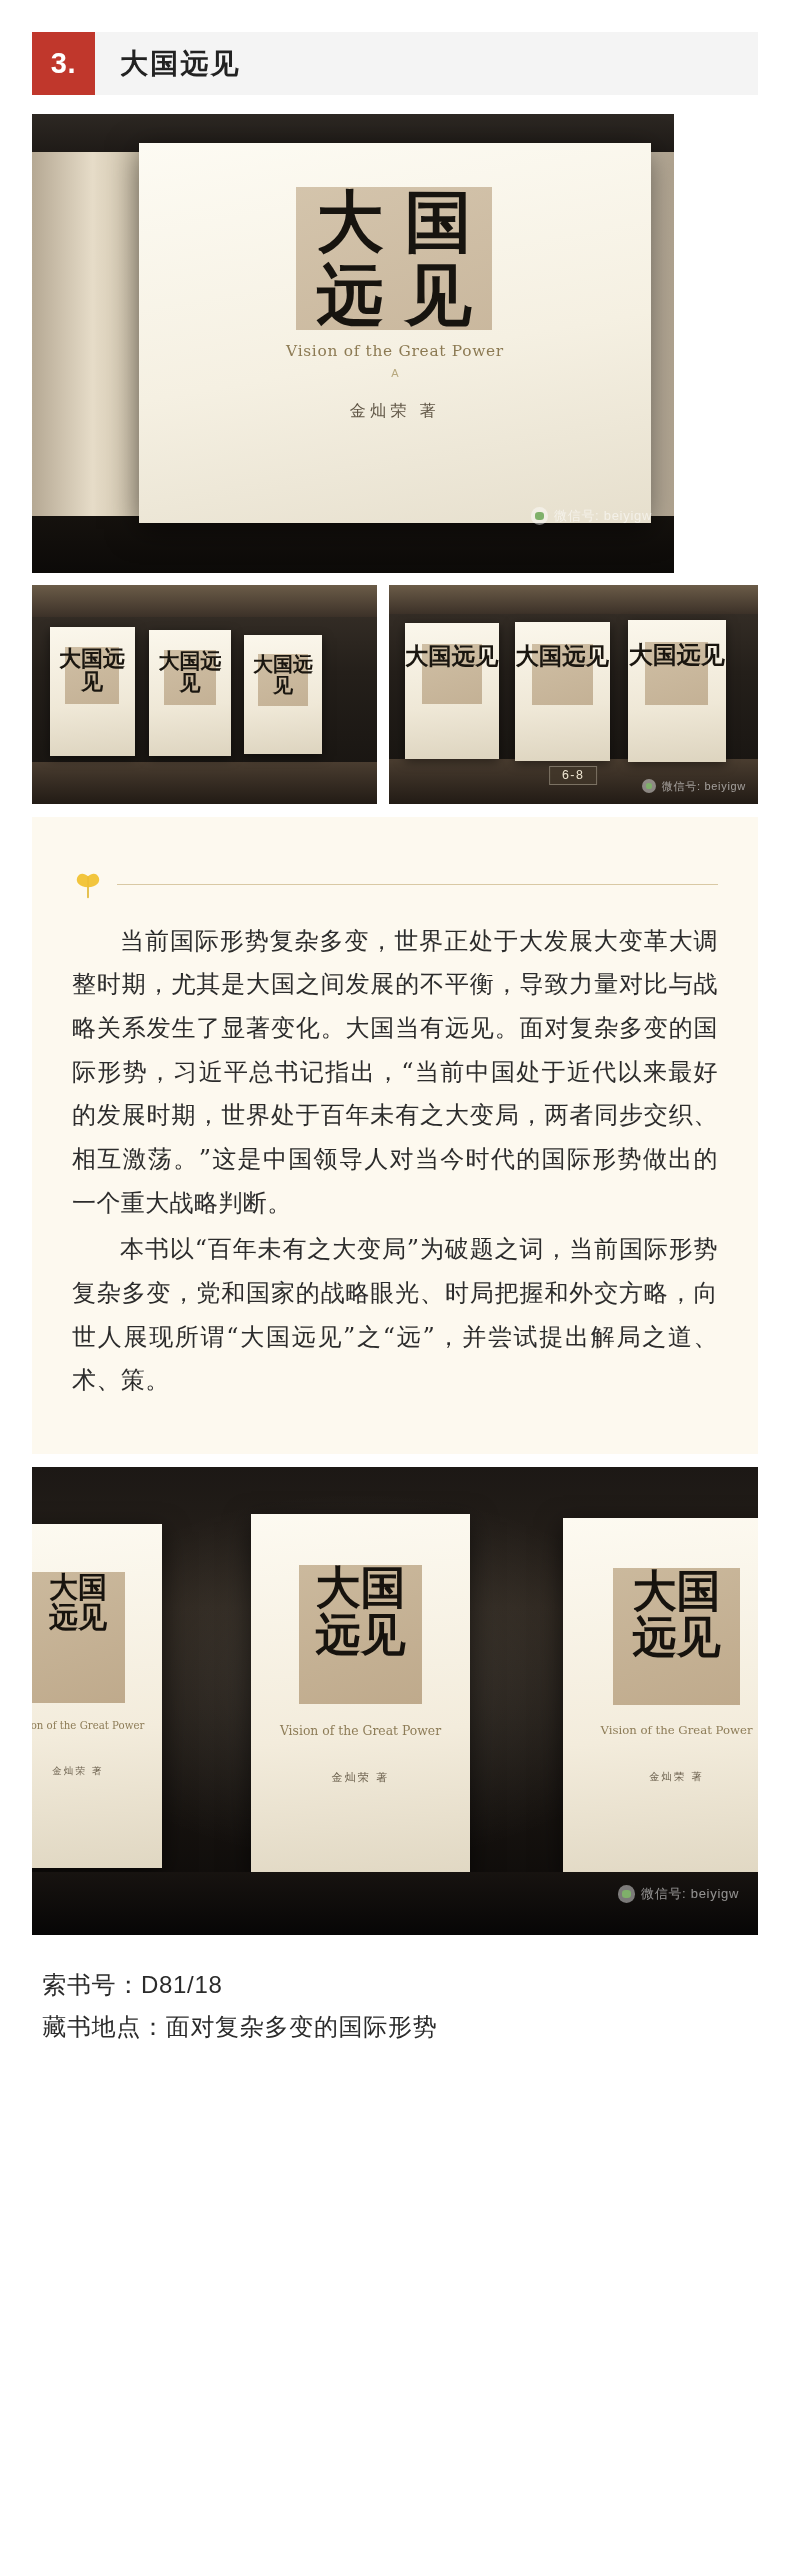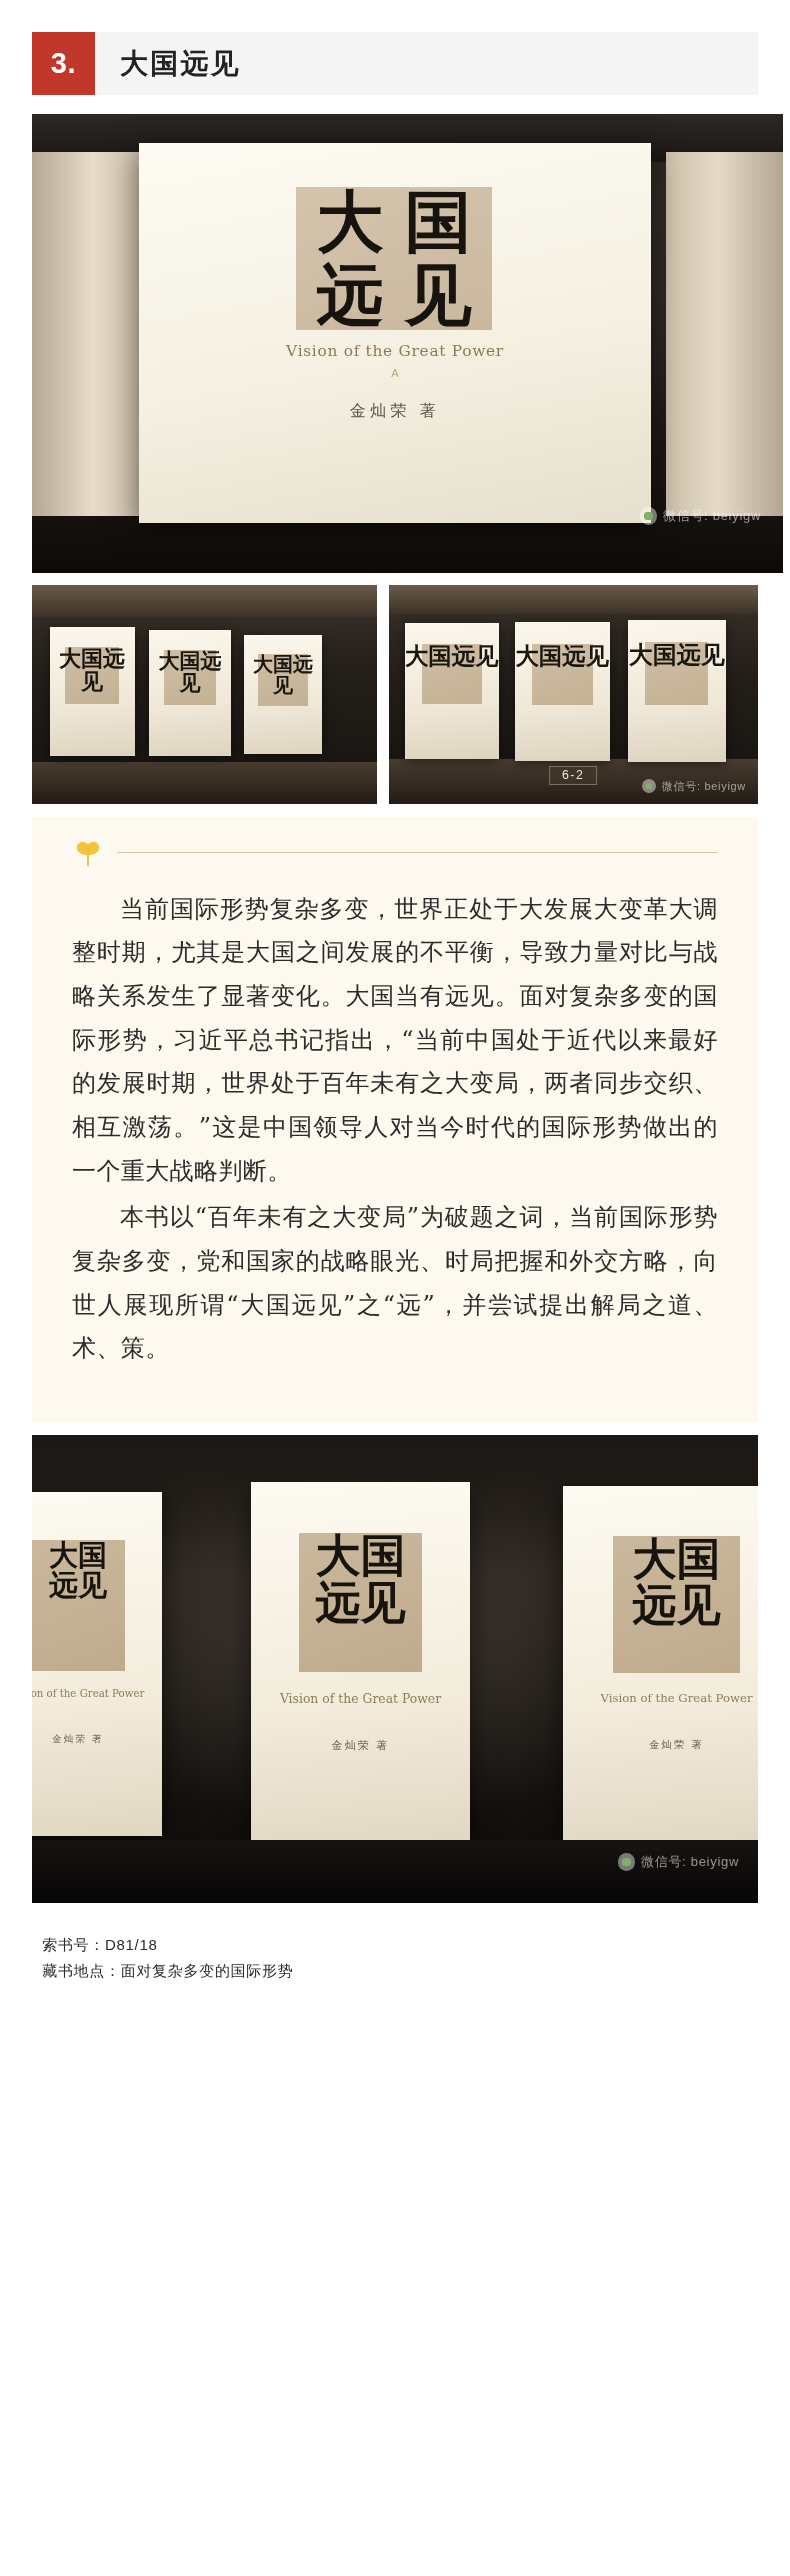--- a/index.html
+++ b/index.html
@@ -48,21 +48,21 @@
     padding-left: 25px;
     font-size: 28px;
     font-weight: bold;
     color: #222222;
     letter-spacing: 2.2px;
   }
 
   
   .hero {
     margin-top: 19px;
-    width: 751px;
+    width: 642px;
     height: 459px;
     position: relative;
     overflow: hidden;
     background: #1d1b1a;
   }
   .hero-bg {
     position: absolute;
     inset: 0;
     background:
       radial-gradient(ellipse 70% 60% at 50% 44%, rgba(255,250,238,0.10), rgba(0,0,0,0) 70%),
@@ -224,21 +224,21 @@
     font-size: 12.4px;
     letter-spacing: 1.5px;
     border: 0.7px solid rgba(240,232,214,0.35);
   }
 
   
   .card {
     margin-top: 13px;
     width: 726px;
     background: #fdf9ef;
-    padding: 20px 40px 51px 40px;
+    padding: 52px 40px 51px 40px;
   }
   .card-top {
     display: flex;
     align-items: center;
     gap: 13px;
     margin-bottom: 19px;
   }
   .ginkgo {
     width: 32px; height: 32px;
     position: relative;
@@ -314,21 +314,21 @@
     position: absolute; left: 0; right: 0; bottom: 0; height: 63px;
     background: linear-gradient(180deg, #171310, #070606);
   }
 
   
   .footer {
     width: 726px;
     padding: 29px 10.2px 44px 10.2px;
   }
   .footer-row {
-    font-size: 15px;
+    font-size: 24px;
     line-height: 1.75;
     color: #2b2b2b;
     letter-spacing: 0.7px;
   }
 </style>
 </head>
 <body>
 
 <div class="page">
 
@@ -392,21 +392,21 @@
       </div>
       <div class="bk" style="left:126px;top:37px;width:95px;height:139px;">
         <div class="bpatch"></div>
         <div class="btxt" style="font-size:23.4px;">大国远见</div>
       </div>
       <div class="bk" style="left:239px;top:35px;width:98px;height:142px;">
         <div class="bpatch"></div>
         <div class="btxt" style="font-size:24px;">大国远见</div>
       </div>
 
-      <div class="label-62">6-2</div>
+      <div class="label-62">6-8</div>
 
       <div class="wm">
         <span class="wm-badge"></span>
         <span>微信号: beiyigw</span>
       </div>
     </div>
   </div>
 
   <div class="card">
     <div class="card-top">

